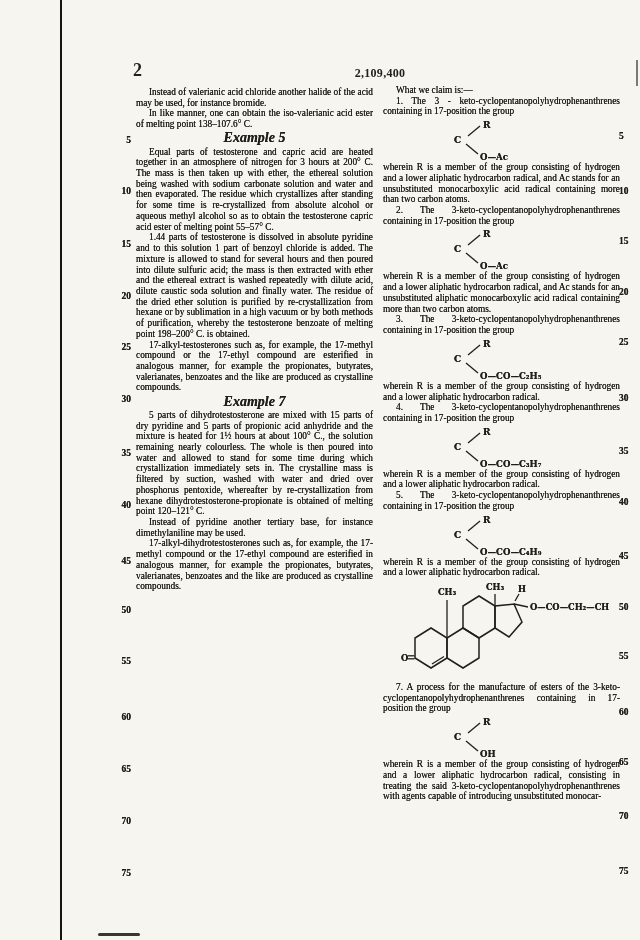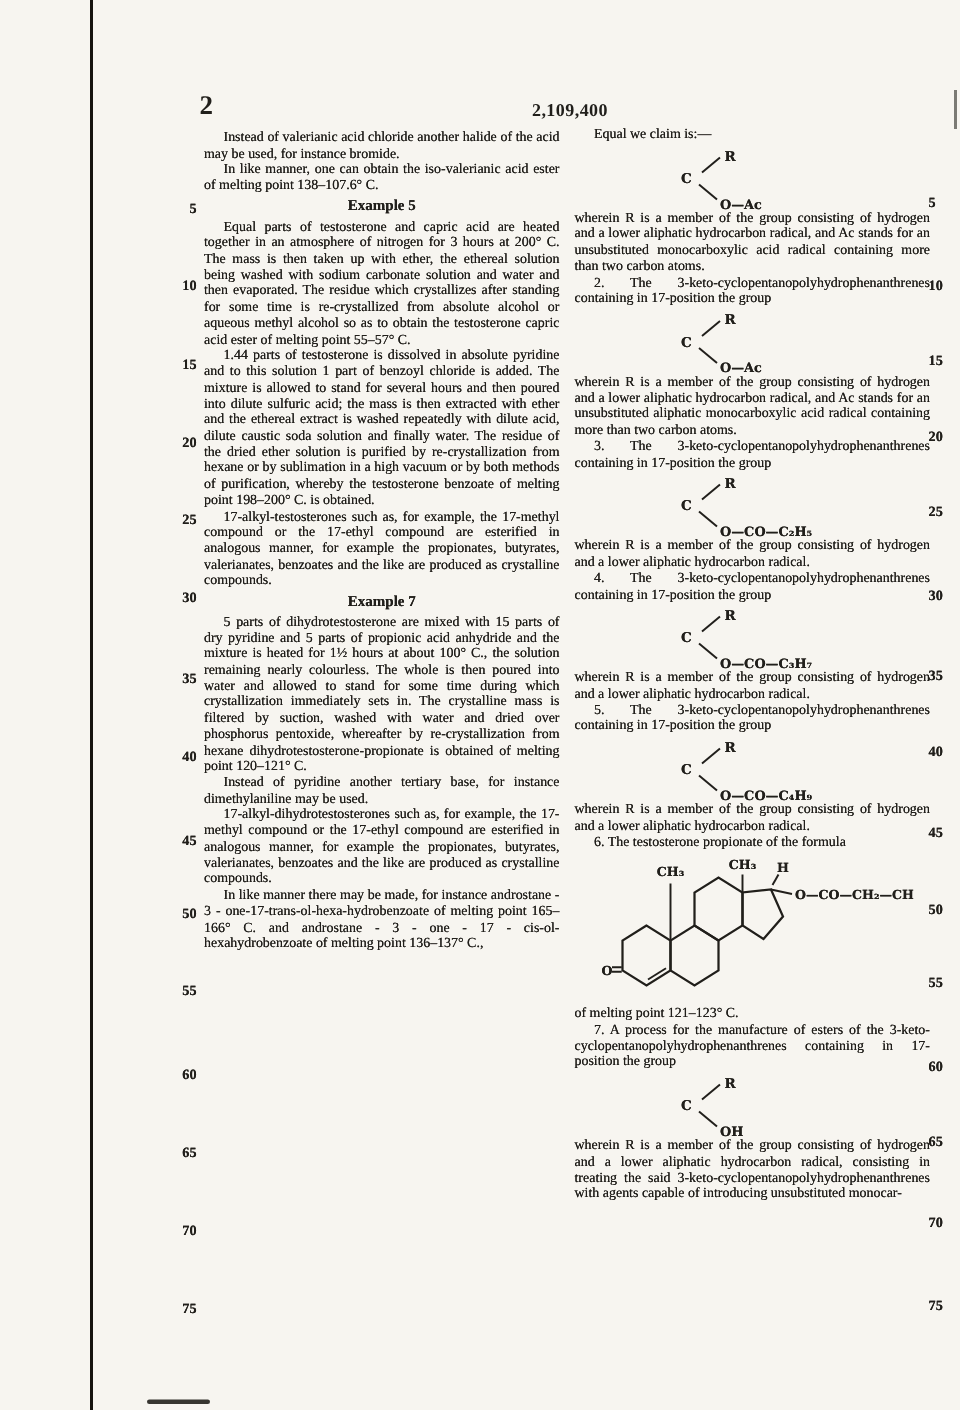--- a/index.html
+++ b/index.html
@@ -37,22 +37,22 @@
     position:absolute;width:237px;
     font-size:9.3px;line-height:10.72px;text-align:justify;
     text-shadow:0 0 .35px currentColor;
   }
   #col-left{left:136px;top:87px;}
   #col-right{left:383px;top:85px;}
 
   .p{margin:0;text-indent:13px;}
   .p.flush{text-indent:0;}
   .example{
-    text-align:center;font-weight:bold;
-    margin:3.5px 0 2.5px;text-indent:0;font-size:10px;
+    text-align:center;font-weight:bold;font-style:italic;
+    margin:3.5px 0 2.5px;text-indent:0;font-size:14px;
   }
   .formula-block{margin:1px 0 0 62px;height:44px;}
   .formula-block svg{display:block;}
   .struct-block{margin:2px 0 0 18px;height:102px;}
   svg text{
     font-family:"DejaVu Serif","DejaVu Sans",serif;
     font-weight:bold;fill:#211f1b;
   }
   svg .bond{stroke:#211f1b;stroke-width:1.3;fill:none;}
   svg .ring{stroke:#211f1b;stroke-width:1.5;fill:none;stroke-linejoin:miter;}
@@ -109,26 +109,26 @@
   <p class="p">Instead of valerianic acid chloride another halide of the acid may be used, for instance bromide.</p>
   <p class="p">In like manner, one can obtain the iso-valerianic acid ester of melting point 138–107.6° C.</p>
   <p class="example">Example 5</p>
   <p class="p">Equal parts of testosterone and capric acid are heated together in an atmosphere of nitrogen for 3 hours at 200° C.  The mass is then taken up with ether, the ethereal solution being washed with sodium carbonate solution and water and then evaporated.  The residue which crystallizes after standing for some time is re-crystallized from absolute alcohol or aqueous methyl alcohol so as to obtain the testosterone capric acid ester of melting point 55–57° C.</p>
   <p class="p">1.44 parts of testosterone is dissolved in absolute pyridine and to this solution 1 part of benzoyl chloride is added.  The mixture is allowed to stand for several hours and then poured into dilute sulfuric acid; the mass is then extracted with ether and the ethereal extract is washed repeatedly with dilute acid, dilute caustic soda solution and finally water.  The residue of the dried ether solution is purified by re-crystallization from hexane or by sublimation in a high vacuum or by both methods of purification, whereby the testosterone benzoate of melting point 198–200° C. is obtained.</p>
   <p class="p">17-alkyl-testosterones such as, for example, the 17-methyl compound or the 17-ethyl compound are esterified in analogous manner, for example the propionates, butyrates, valerianates, benzoates and the like are produced as crystalline compounds.</p>
   <p class="example">Example 7</p>
   <p class="p">5 parts of dihydrotestosterone are mixed with 15 parts of dry pyridine and 5 parts of propionic acid anhydride and the mixture is heated for 1½ hours at about 100° C., the solution remaining nearly colourless.  The whole is then poured into water and allowed to stand for some time during which crystallization immediately sets in.  The crystalline mass is filtered by suction, washed with water and dried over phosphorus pentoxide, whereafter by re-crystallization from hexane dihydrotestosterone-propionate is obtained of melting point 120–121° C.</p>
   <p class="p">Instead of pyridine another tertiary base, for instance dimethylaniline may be used.</p>
   <p class="p">17-alkyl-dihydrotestosterones such as, for example, the 17-methyl compound or the 17-ethyl compound are esterified in analogous manner, for example the propionates, butyrates, valerianates, benzoates and the like are produced as crystalline compounds.</p>
-  <p class="p">In like manner there may be made, for instance androstane - 3 - one-17-trans-ol-hexa-hydrobenzoate of melting point 165–166° C. and androstane - 3 - one - 17 - cis-ol-hexahydrobenzoate of melting point 136–137° C.,</p>
 </div>
 
 <div id="col-right" class="col">
-  <p class="p">Equal we claim is:—</p>
-
+  <p class="p">What we claim is:—</p>
+
+  <p class="p">1. The 3 - keto-cyclopentanopolyhydrophenanthrenes containing in 17-position the group</p>
   <div class="formula-block">
     <svg width="130" height="44" viewBox="0 0 130 44">
       <text class="f-atom" x="38" y="10">R</text>
       <line class="bond" x1="23" y1="18" x2="35" y2="8"></line>
       <text class="f-atom" x="9" y="25">C</text>
       <line class="bond" x1="21" y1="26" x2="33" y2="36"></line>
       <text class="f-tail" x="35" y="42">O—Ac</text>
     </svg>
   </div>
   <p class="p flush">wherein R is a member of the group consisting of hydrogen and a lower aliphatic hydrocarbon radical, and Ac stands for an unsubstituted monocarboxylic acid radical containing more than two carbon atoms.</p>
@@ -174,21 +174,20 @@
     <svg width="130" height="44" viewBox="0 0 130 44">
       <text class="f-atom" x="38" y="10">R</text>
       <line class="bond" x1="23" y1="18" x2="35" y2="8"></line>
       <text class="f-atom" x="9" y="25">C</text>
       <line class="bond" x1="21" y1="26" x2="33" y2="36"></line>
       <text class="f-tail" x="35" y="42">O—CO—C₄H₉</text>
     </svg>
   </div>
   <p class="p flush">wherein R is a member of the group consisting of hydrogen and a lower aliphatic hydrocarbon radical.</p>
 
-  <p class="p">6. The testosterone propionate of the formula</p>
   <div class="struct-block">
     <svg width="208" height="100" viewBox="0 0 208 100">
 
       <polygon class="ring" points="30,48 14,58 14,78 30,88 46,78 46,58"></polygon>
 
       <line class="bond" x1="31" y1="84" x2="43" y2="76.5"></line>
 
       <text class="s-label" x="0" y="81">O</text>
       <line class="bond" x1="7" y1="75.8" x2="13.5" y2="75.8"></line>
       <line class="bond" x1="7" y1="78.8" x2="13.5" y2="78.8"></line>
@@ -205,21 +204,20 @@
 
       <polygon class="ring" points="94,26 94,48 108,57 121,42 113,24"></polygon>
 
       <line class="bond" x1="114" y1="21" x2="118" y2="14"></line>
       <text class="s-label" x="121" y="12" text-anchor="middle">H</text>
 
       <line class="bond" x1="113" y1="24" x2="127" y2="27"></line>
       <text class="s-label" x="129" y="30">O—CO—CH₂—CH₃</text>
     </svg>
   </div>
-  <p class="p flush">of melting point 121–123° C.</p>
 
   <p class="p">7. A process for the manufacture of esters of the 3-keto-cyclopentanopolyhydrophenanthrenes containing in 17-position the group</p>
   <div class="formula-block">
     <svg width="130" height="44" viewBox="0 0 130 44">
       <text class="f-atom" x="38" y="10">R</text>
       <line class="bond" x1="23" y1="18" x2="35" y2="8"></line>
       <text class="f-atom" x="9" y="25">C</text>
       <line class="bond" x1="21" y1="26" x2="33" y2="36"></line>
       <text class="f-tail" x="35" y="42">OH</text>
     </svg>

